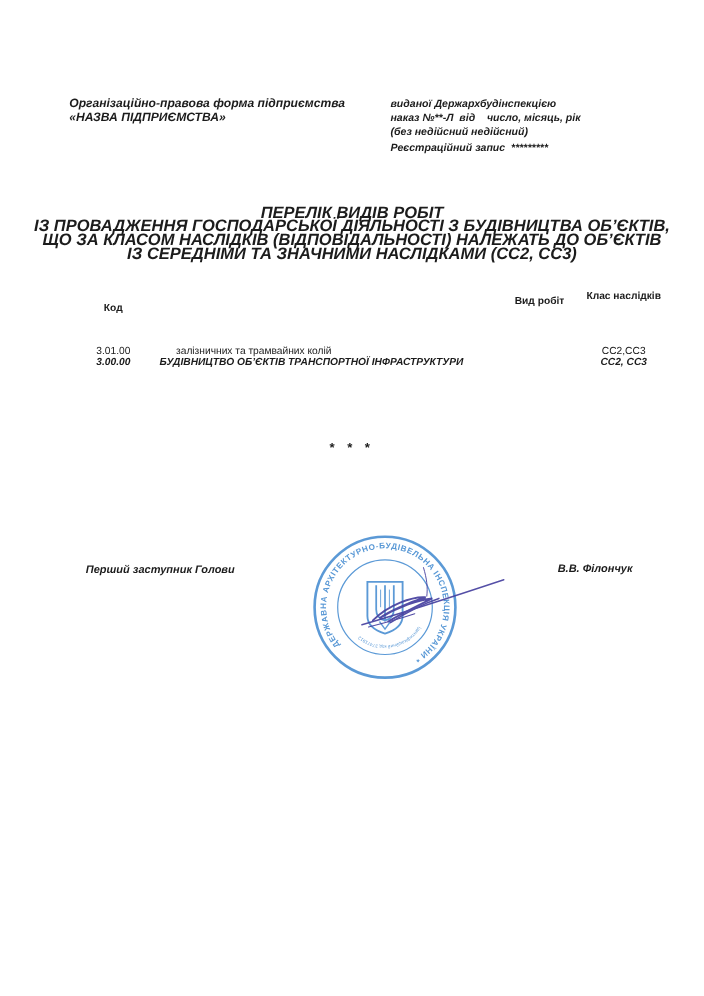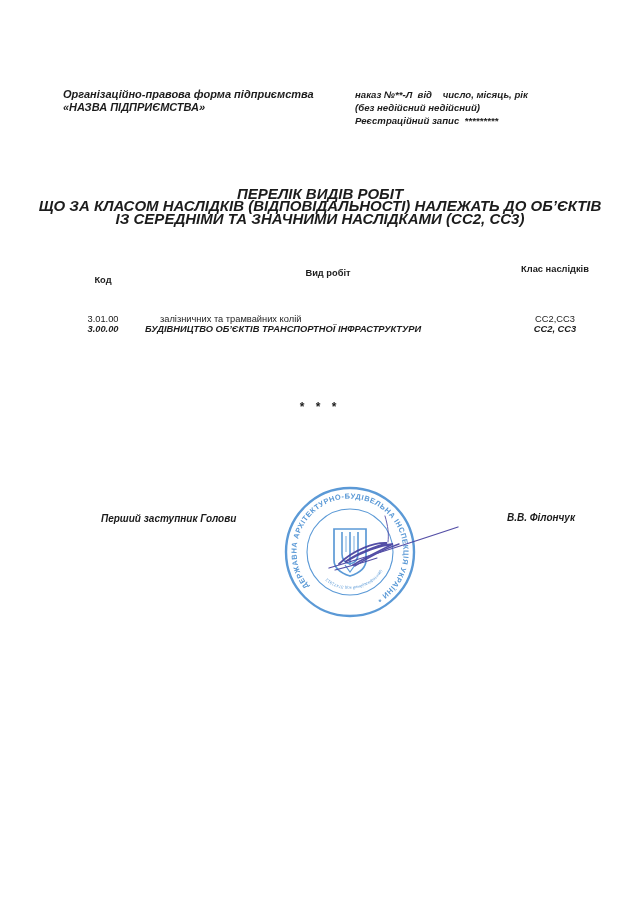--- a/index.html
+++ b/index.html
@@ -15,52 +15,54 @@
   .bi{font-weight:bold;font-style:italic;}
   .i{}
   .pre{white-space:pre-wrap;}
   .hdr-left{left:63px;top:88px;width:290px;font-size:11px;line-height:13px;}
   .hdr-right{left:355px;top:88px;width:255px;font-size:9.6px;line-height:13.2px;}
   .doc-title{left:0;top:188px;width:640px;text-align:center;font-size:15px;line-height:12.3px;}
   .table{left:63px;top:263px;width:534px;height:70px;font-size:9.3px;}
   .cell{position:absolute;}
   .col-code{left:0;width:80px;text-align:center;}
   .col-work{left:80px;width:370px;text-align:left;}
-  .col-class{left:450px;width:84px;text-align:center;}
+  .col-class{left:462px;width:84px;text-align:center;}
   .th{font-weight:bold;}
-  .th-work{top:5px;text-align:center;}
+  .th-work{top:5px;text-align:right;}
   .th-code{top:12px;}
   .th-class{top:0;line-height:12.5px;}
   .row1{top:33px;margin-top:28px;}
   .row2{top:51px;}
   .work-pad1{padding-left:2px;box-sizing:border-box;}
   .work-pad2{padding-left:17px;box-sizing:border-box;}
   .stars{left:0;top:400px;width:640px;text-align:center;font-size:12px;font-weight:bold;letter-spacing:4px;}
-  .sig-title{left:78px;top:513px;font-size:10px;margin-left:23px;}
+  .sig-title{left:78px;top:513px;font-size:10px;}
   .sig-name{right:65px;top:512px;font-size:10px;text-align:right;}
   .stamp-wrap{left:263px;top:478px;width:210px;height:150px;}
 </style>
 </head>
 <body>
 
 <div class="page">
 
   <div class="abs hdr-left bi">
     <div>Організаційно-правова форма підприємства</div>
     <div>«НАЗВА ПІДПРИЄМСТВА»</div>
   </div>
 
   <div class="abs hdr-right bi">
+    <div class="pre">виданої Держархбудінспекцією</div>
     <div class="pre">наказ №**-Л  від    число, місяць, рік</div>
     <div class="pre">(без недійсний недійсний)</div>
     <div class="pre">Реєстраційний запис  *********</div>
   </div>
 
   <div class="abs doc-title bi">
     <div>ПЕРЕЛІК ВИДІВ РОБІТ</div>
+    <div>ІЗ ПРОВАДЖЕННЯ ГОСПОДАРСЬКОЇ ДІЯЛЬНОСТІ З БУДІВНИЦТВА ОБ’ЄКТІВ,</div>
     <div>ЩО ЗА КЛАСОМ НАСЛІДКІВ (ВІДПОВІДАЛЬНОСТІ) НАЛЕЖАТЬ ДО ОБ’ЄКТІВ</div>
     <div>ІЗ СЕРЕДНІМИ ТА ЗНАЧНИМИ НАСЛІДКАМИ (СС2, СС3)</div>
   </div>
 
   <div class="abs table">
     <div class="cell col-code th th-code">Код</div>
     <div class="cell col-work th th-work">Вид робіт</div>
     <div class="cell col-class th th-class">Клас наслідків</div>
 
     <div class="cell col-code row1 bi">3.00.00</div>

